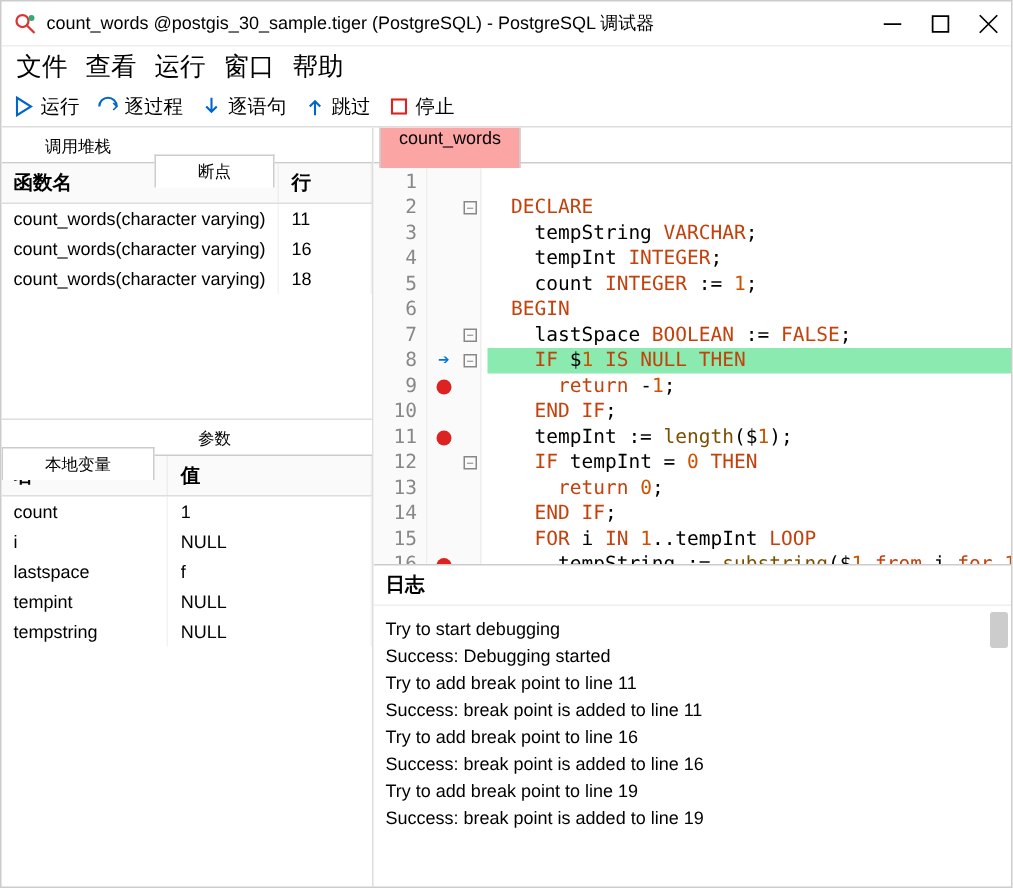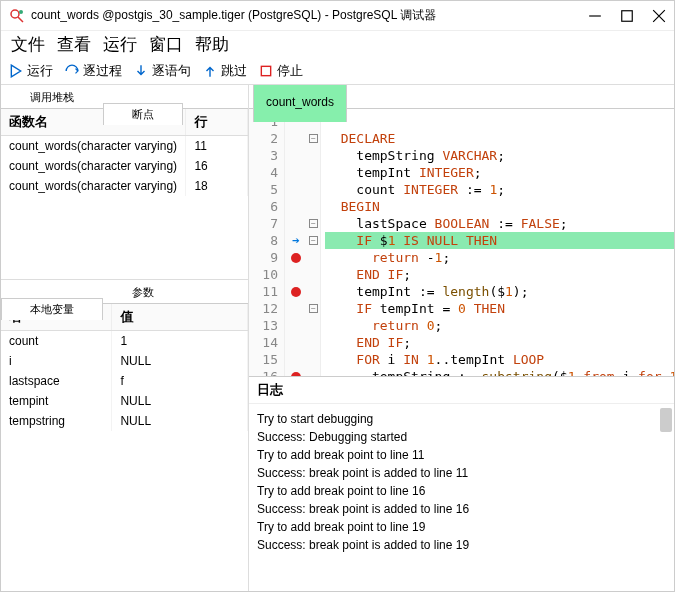--- a/index.html
+++ b/index.html
@@ -18,21 +18,21 @@
 .tabs { display: flex; border-bottom: 1px solid #ccc; height: 24px; align-items: flex-end; }
 .tab { padding: 3px 28px; font-size: 11px; border: 1px solid transparent; border-bottom: none; }
 .tab.active { border-color: #ccc; background: #fff; position: relative; top: 17px; }
 .ftable { flex: 1; overflow: auto; }
 .ftable table { width: 100%; border-collapse: collapse; }
 .ftable th { text-align: left; padding: 4px 8px; border-bottom: 1px solid #ddd; font-weight: bold; font-size: 13px; background: #fafafa; border-right: 1px solid #eee; }
 .ftable td { padding: 3px 8px; font-size: 12px; border-right: 1px solid #f3f3f3; }
 .vsection { border-top: 1px solid #ddd; display: flex; flex-direction: column; flex: 0 0 290px; }
 .right { flex: 1; display: flex; flex-direction: column; overflow: hidden; }
 .etabs { height: 24px; display: flex; align-items: flex-end; border-bottom: 1px solid #ccc; padding-left: 4px; }
-.etab { padding: 13px 12px; border: 1px solid #ccc; border-bottom: none; background: #86efac; font-size: 12px; position: relative; top: 14px; }
+.etab { padding: 13px 12px; border: 1px solid #ccc; border-bottom: none; background: #fca5a5; font-size: 12px; position: relative; top: 4px; }
 .editor { flex: 1; display: flex; overflow: hidden; font-family: Consolas, monospace; font-size: 13px; line-height: 17px; }
 .gutter { width: 36px; text-align: right; color: #888; padding: 4px 6px 4px 0; background: #fafafa; border-right: 1px solid #eee; }
 .mark { width: 22px; padding-top: 4px; background: #fafafa; }
 .mark .row { height: 17px; display: flex; align-items: center; justify-content: center; }
 .fold { width: 14px; padding-top: 4px; background: #fafafa; border-right: 1px solid #eee; }
 .fold .row { height: 17px; display: flex; align-items: center; justify-content: center; color: #888; font-size: 10px; }
 .foldbox { width: 9px; height: 9px; border: 1px solid #888; display: flex; align-items: center; justify-content: center; font-size: 8px; line-height: 1; }
 .code { flex: 1; padding: 4px 0 4px 4px; overflow: hidden; }
 .code .ln { height: 17px; white-space: pre; }
 .code .hl { background: #8aeab0; }

